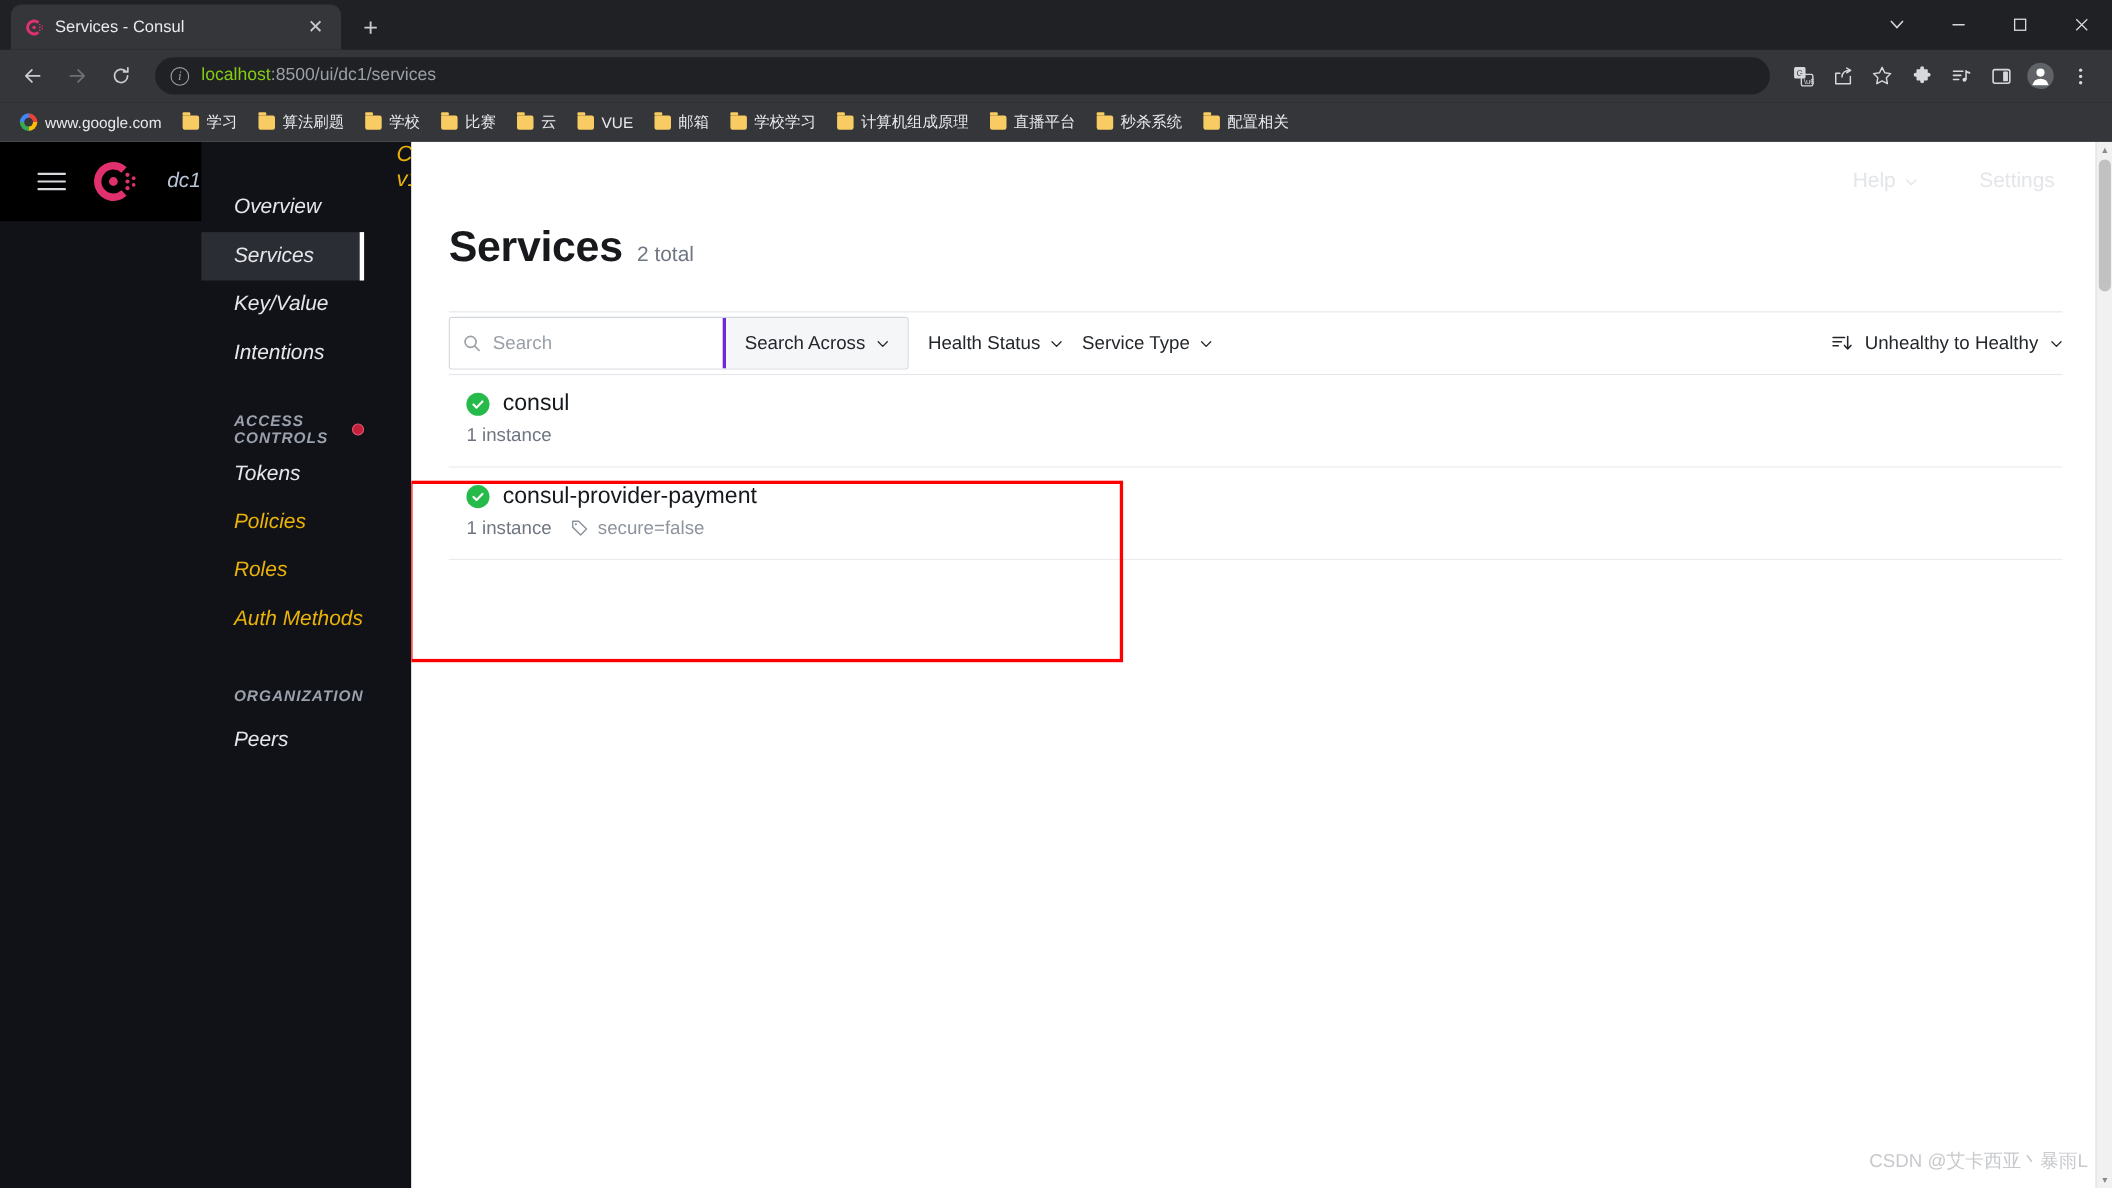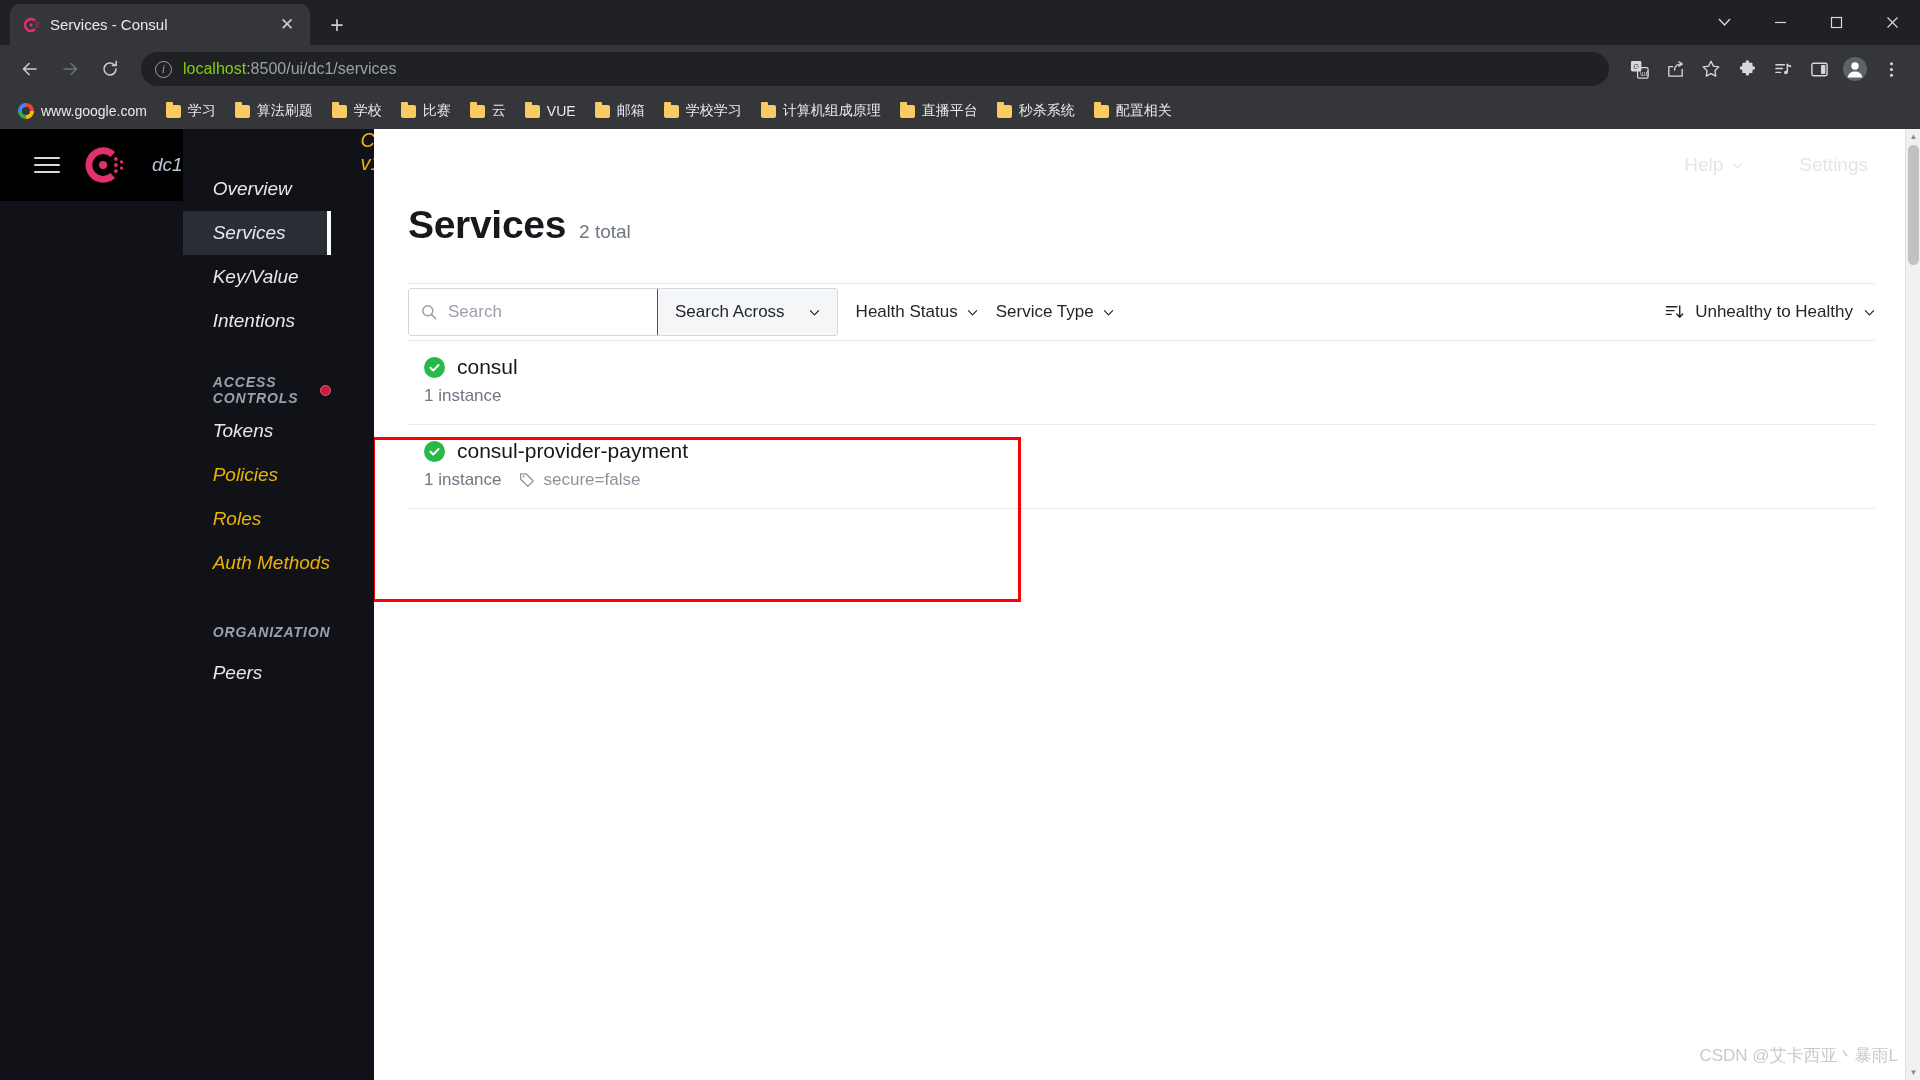--- a/index.html
+++ b/index.html
@@ -177,22 +177,22 @@
   .search-wrap {
     display: flex; align-items: center; height: 48px;
     border: 1px solid #d3d6db; border-radius: 3px; overflow: hidden;
   }
   .search-input-box {
     width: 248px; height: 100%; display: flex; align-items: center;
     gap: 11px; padding: 0 12px; background: #fff;
   }
   .search-ph { color: #9aa0a8; font-size: 17px; }
   .search-across {
-    height: 100%; display: flex; align-items: center; gap: 24px;
-    padding: 0 17px; background: #f5f6f8; border-left: 1px solid #6d28d9;
+    height: 100%; display: flex; align-items: center; gap: 10px;
+    padding: 0 17px; background: #f5f6f8; border-left: 3px solid #6d28d9;
     color: #23262b; font-size: 17px;
   }
   .filter-drop {
     display: flex; align-items: center; gap: 9px; margin-left: 18px;
     color: #23262b; font-size: 17px;
   }
   .sort-ctl {
     position: absolute; right: 0; display: flex; align-items: center; gap: 11px;
     color: #23262b; font-size: 17px;
   }

